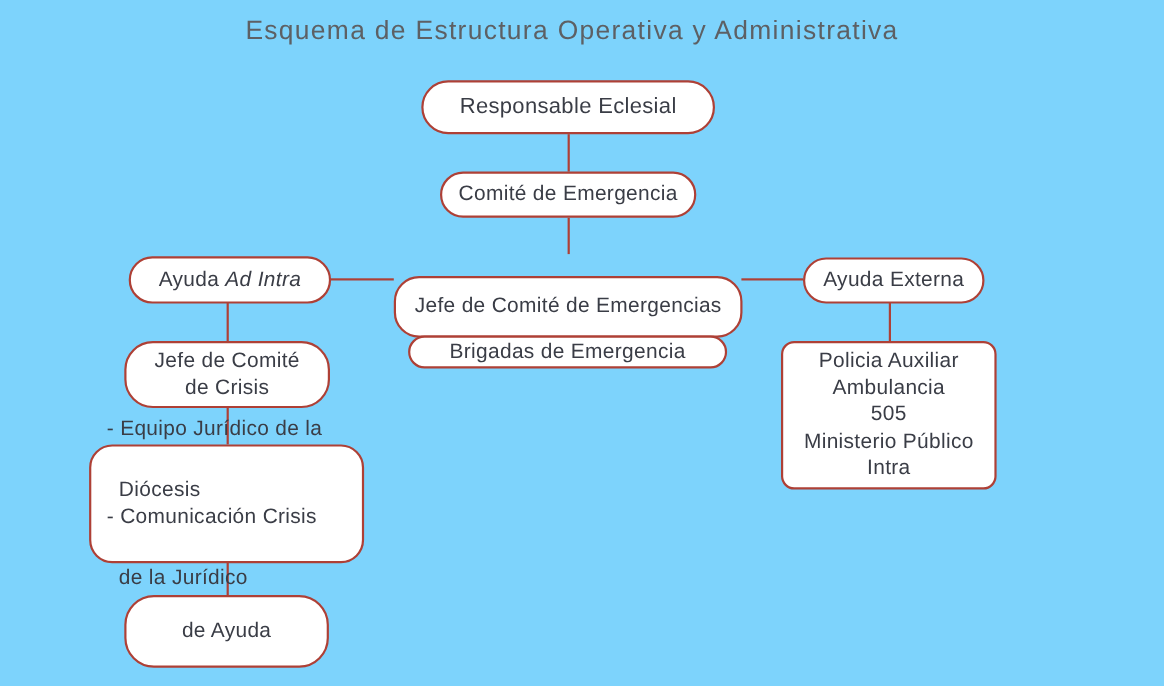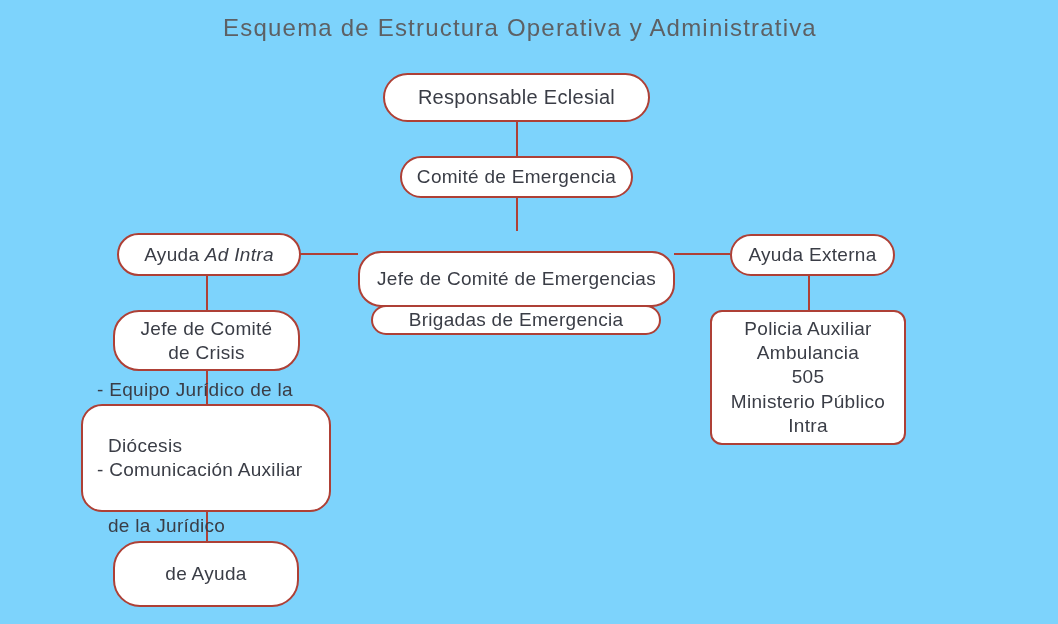--- a/index.html
+++ b/index.html
@@ -95,21 +95,21 @@
   </div>
 
   <div class="node" id="n-jefe-crisis">
     <span>Jefe de Comité</span>
     <span>de Crisis</span>
   </div>
 
   <div class="node" id="n-equipo">
     <div class="eq-line">- Equipo Jurídico de la</div>
     <div class="eq-line cont">Diócesis</div>
-    <div class="eq-line">- Comunicación Auxiliar</div>
+    <div class="eq-line">- Comunicación Crisis</div>
     <div class="eq-line cont">de la Jurídico</div>
   </div>
 
   <div class="node" id="n-grupos">
     <span>de Ayuda</span>
   </div>
 
   <div class="node" id="n-externos">
     <span>Policia Auxiliar</span>
     <span>Ambulancia</span>

